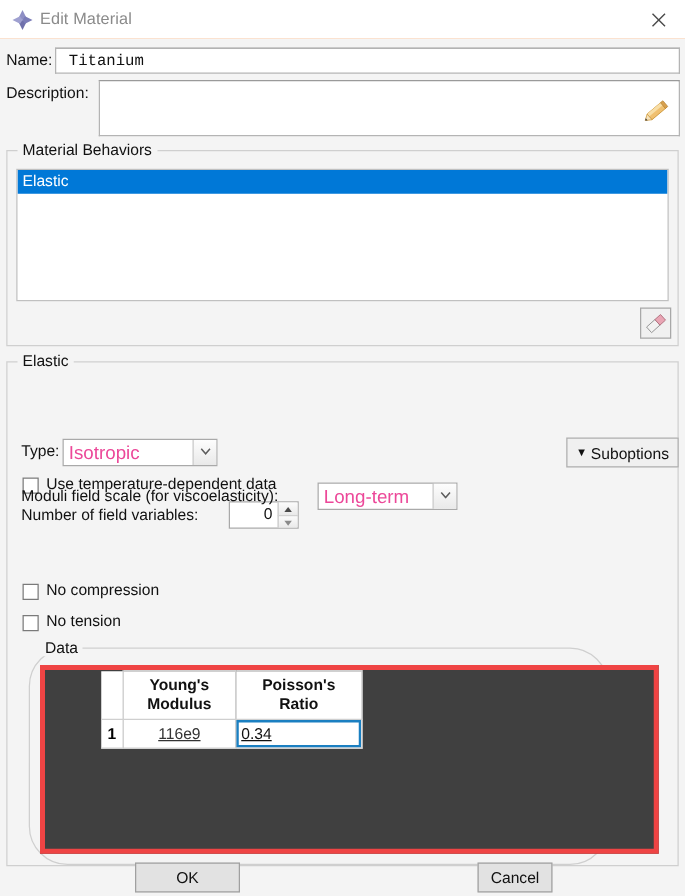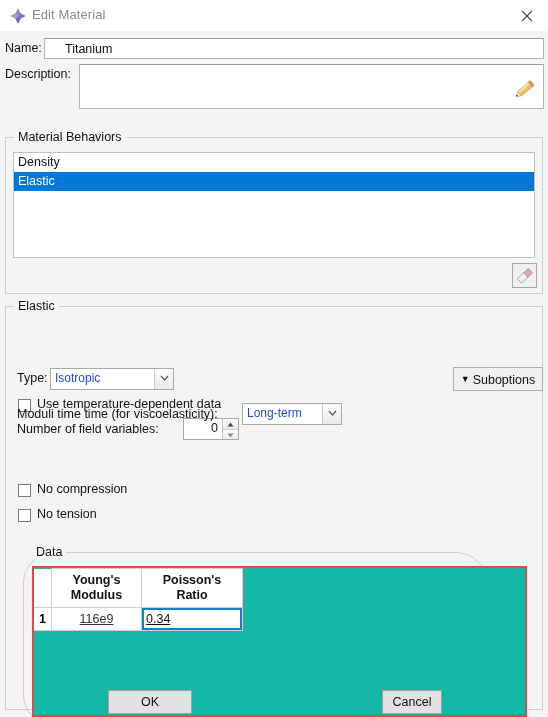--- a/index.html
+++ b/index.html
@@ -61,44 +61,43 @@
     white-space: nowrap;
   }
 
   
   .tinput {
     position: absolute;
     box-sizing: border-box;
     background: #ffffff;
     border: 1px solid #b4b4b4;
     border-top-color: #9a9a9a;
-    font-family: Liberation Sans, sans-serif;
-    font-size: 12.5px;
-    color: #111;
-    padding: 1px 20px;
+    font-family: Liberation Mono, monospace;
+    font-size: 12.5px;
+    color: #111;
+    padding: 1px 10px;
     line-height: 17px;
     outline: none;
   }
 
   #name-input { left: 44px; top: 7px; width: 500px; height: 21px; }
   #desc-input { left: 79px; top: 33px; width: 465px; height: 45px; resize:none; }
 
   .pencil-btn {
     position: absolute;
     left: 512px; top: 46px;
     width: 28px; height: 26px;
   }
 
   
   .group {
     position: absolute;
     box-sizing: border-box;
     border: 1px solid #cfcfcf;
     background: transparent;
-    margin-top: 17px;
   }
   .group-title {
     position: absolute;
     top: -8px; left: 8px;
     background: #f4f4f4;
     padding: 0 4px;
     font-size: 12.5px;
     color: #111;
     white-space: nowrap;
   }
@@ -161,35 +160,35 @@
   .combo {
     position: absolute;
     box-sizing: border-box;
     background: #ffffff;
     border: 1px solid #a9a9a9;
     height: 22px;
   }
   .combo .val {
     position: absolute;
     left: 4px; top: 2px;
-    font-size: 12px;
-    color: #1d4ed8;
+    font-size: 15px;
+    color: #ec4899;
     white-space: nowrap;
   }
   .combo .arrowbox {
     position: absolute;
     right: 0; top: 0;
     width: 18px; height: 20px;
     background: linear-gradient(#fdfdfd, #e9e9e9);
     border-left: 1px solid #c8c8c8;
   }
   .combo .arrowbox svg { display:block; margin: 6px auto; }
 
   #type-combo { left: 44px; top: 61px; width: 124px; }
-  #moduli-combo { left: 236px; top: 96px; width: 100px; }
+  #moduli-combo { left: 248px; top: 96px; width: 112px; }
 
   .subopt-btn {
     position: absolute;
     left: 447px; top: 60px;
     width: 90px; height: 24px;
     box-sizing: border-box;
     background: #f0f0f0;
     border: 1px solid #aeaeae;
     font-size: 12.5px;
     color: #111;
@@ -233,22 +232,23 @@
   }
   .spin .sb.bot { border-top: 1px solid #d2d2d2; height: 9px; }
   .spin .sb svg { position:absolute; left: 4px; top: 3px; }
 
   
   .table-wrap {
     position: absolute;
     left: 8px; top: 13px;
     width: 495px; height: 151px;
     box-sizing: border-box;
-    background: #14b8a6;
-    border: 2px solid #ef4444;
+    background: #404040;
+    border: 4px solid #ef4444;
+    padding-left: 45px;
   }
   table.dtbl {
     border-collapse: collapse;
     table-layout: fixed;
   }
   table.dtbl th, table.dtbl td {
     border: 1px solid #cfcfcf;
     font-family: "Liberation Sans", sans-serif;
     font-size: 12.5px;
     padding: 0;
@@ -347,21 +347,20 @@
         <polygon points="3,10.8 3,13.2 1.5,12" fill="#3a3a3a"></polygon>
         <rect x="20" y="9" width="2.5" height="6" fill="#d8a04e" stroke="#b07f2e" stroke-width=".5"></rect>
       </g>
     </svg>
   </span>
 
   <div class="group" id="grp-behaviors">
     <span class="group-title">Material Behaviors</span>
 
     <div class="list">
-      <div class="list-item">Density</div>
       <div class="list-item selected">Elastic</div>
     </div>
 
 
     <div class="eraser-btn">
       <svg width="23" height="23" viewBox="0 0 23 23">
         <g transform="rotate(-42 11.5 11.5)">
           <rect x="4" y="9" width="9" height="6" fill="#f2f2f2" stroke="#8f8f8f" stroke-width=".7"></rect>
           <rect x="13" y="9" width="6" height="6" fill="#e9a5b4" stroke="#b0707e" stroke-width=".7"></rect>
         </g>
@@ -399,21 +398,21 @@
             </svg>
         </div>
         <div class="sb bot">
           <svg width="7" height="5" viewBox="0 0 7 5">
               <polygon points="3.5,4.5 0.5,0.5 6.5,0.5" fill="#8a8a8a"></polygon>
             </svg>
         </div>
       </span>
     </div>
 
-    <span class="lbl" style="left:11px; top:100px;">Moduli time time (for viscoelasticity):</span>
+    <span class="lbl" style="left:11px; top:100px;">Moduli field scale (for viscoelasticity):</span>
     <div class="combo" id="moduli-combo">
       <span class="val">Long-term</span>
       <span class="arrowbox">
         <svg width="9" height="6" viewBox="0 0 9 6">
             <polyline points="1,1 4.5,5 8,1" fill="none" stroke="#5c5c5c" stroke-width="1.2"></polyline>
           </svg>
       </span>
     </div>
 
     <span class="chk" style="left:12px; top:177px;"></span>

